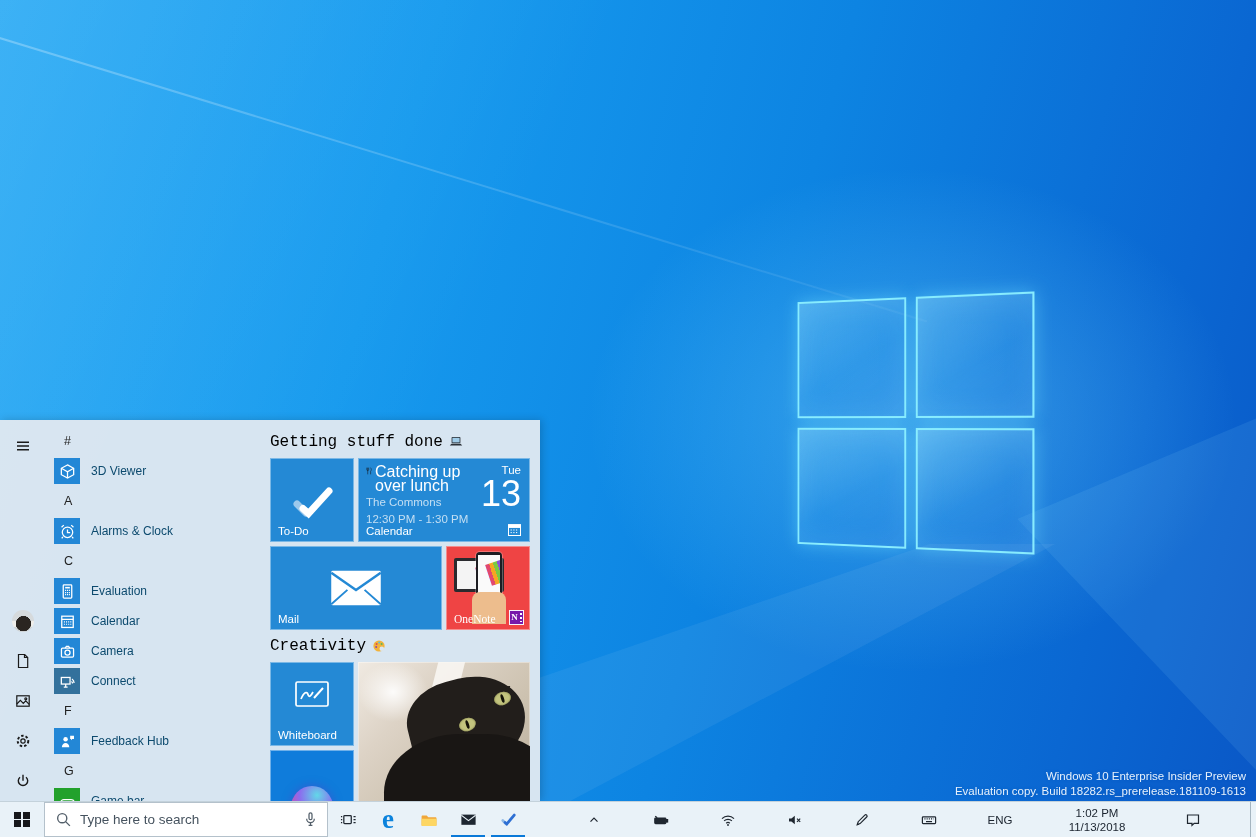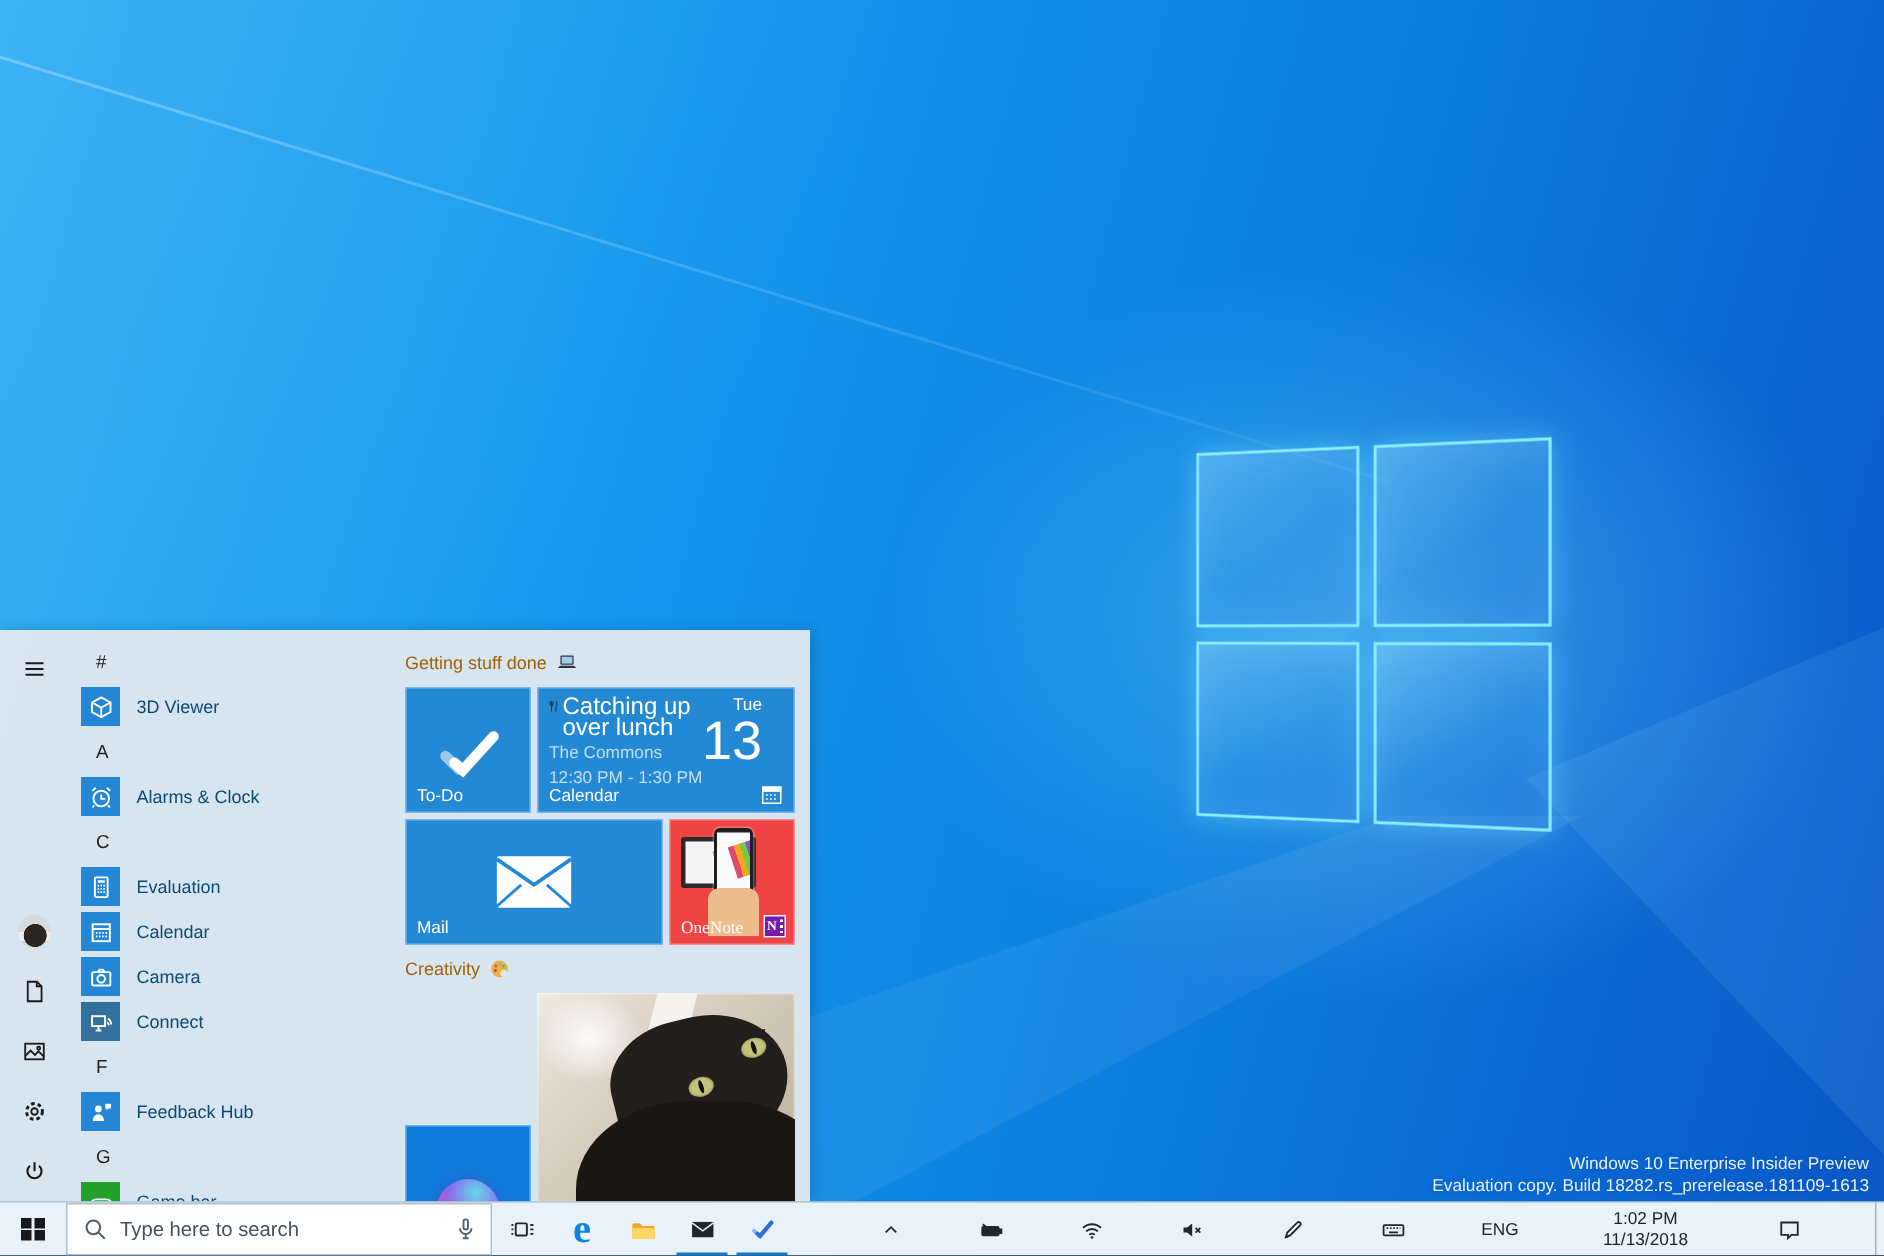--- a/index.html
+++ b/index.html
@@ -46,33 +46,33 @@
   .apps { width:220px; padding:6px 0 0 8px; }
   .app-header { height:30px; display:flex; align-items:center; padding-left:10px;
     font-size:12.5px; color:#222; }
   .app-row { height:30px; display:flex; align-items:center; gap:11px; cursor:default; }
   .plate { width:26px; height:26px; flex:0 0 26px; display:flex; align-items:center; justify-content:center; }
   .app-label { font-size:12px; color:#0c4a6e; white-space:nowrap; }
   .appicon { width:17px; height:17px; stroke:#fff; fill:none; stroke-width:1.2; }
 
   .tiles { width:274px; padding:14px 0 0 4px; }
   .group-title { height:16px; margin-bottom:8px; display:flex; align-items:center; gap:6px;
-    font-size:12px; color:#a16207; }
+    font-size:16px; color:#000000;font-family:Liberation Mono, monospace; }
   .group-title.second { margin-top:8px; }
   .tile-grid { display:grid; grid-template-columns:repeat(3,84px); grid-auto-rows:84px; gap:4px; }
   .tile { position:relative; overflow:hidden; background:#2489d5; cursor:pointer;
     outline:1px solid rgba(255,255,255,.40); outline-offset:-1px; }
   .tile-label { position:absolute; left:8px; bottom:5px; font-size:11.5px; color:#fff; }
   .tile-center { position:absolute; inset:0; display:flex; align-items:center; justify-content:center; }
 
   .tile-calendar { grid-column:2/4; padding:7px 8px; }
   .ev-line1 { display:flex; align-items:flex-start; gap:3px; width:118px;
     font-size:16px; color:#fff; line-height:14px; }
   .ev-sub { font-size:11.5px; color:rgba(255,255,255,.72); line-height:15px; margin-top:2px; }
-  .cal-right { position:absolute; right:22px; top:6px; text-align:right; color:#fff; }
+  .cal-right { position:absolute; right:9px; top:6px; text-align:right; color:#fff; }
   .cal-day { font-size:11.5px; }
   .cal-date { font-size:36px; font-weight:200; line-height:36px; margin-top:0px; }
   .cal-mini { position:absolute; right:8px; bottom:5px; }
 
   .tile-mail { grid-column:1/3; }
   .tile-onenote { background:#ef4444;font-family:Liberation Serif, serif; }
   .on-tablet { position:absolute; left:8px; top:12px; width:50px; height:34px; background:#2a2a2e;
     border-radius:2px; }
   .on-tablet-screen { position:absolute; inset:3px; background:#f4f4f4; overflow:hidden; }
   .on-stripes { position:absolute; right:-4px; top:2px; width:26px; height:30px; transform:rotate(-18deg);
@@ -391,20 +391,30 @@
             <circle cx="7" cy="7" r="5.6" fill="#f2b23a"></circle>
             <circle cx="9.8" cy="9.8" r="2.3" fill="#dbe7f1"></circle>
             <circle cx="4.6" cy="5" r="1" fill="#d9534f"></circle>
             <circle cx="7.2" cy="3.6" r="1" fill="#5bc0de"></circle>
             <circle cx="9.6" cy="5" r="1" fill="#5cb85c"></circle>
             <circle cx="4.2" cy="8" r="1" fill="#8e44ad"></circle>
           </svg>
       </div>
 
       <div class="tile-grid">
+        <div class="tile" style="grid-column:1/2;grid-row:1/2">
+          <div class="tile-center" style="align-items:flex-start;padding-top:16px">
+            <svg width="38" height="34" viewBox="0 0 38 34" fill="none" stroke="#fff" stroke-width="1.7">
+              <rect x="3" y="4" width="32" height="24" rx="1.5"></rect>
+              <path d="M8 21c3-7 6-8 7-4.5s3 1.5 5-2.5"></path>
+              <path d="M21 20l9-10" stroke-width="2"></path>
+            </svg>
+          </div>
+          <span class="tile-label">Whiteboard</span>
+        </div>
 
         <div class="tile tile-photos">
           <div class="ph-light"></div>
           <div class="ph-edge"></div>
           <div class="cat-ear-l"></div>
           <div class="cat-ear-r"></div>
           <div class="cat-head"></div>
           <div class="cat-body"></div>
           <div class="cat-eye e1">
               <div class="cat-pupil"></div>

